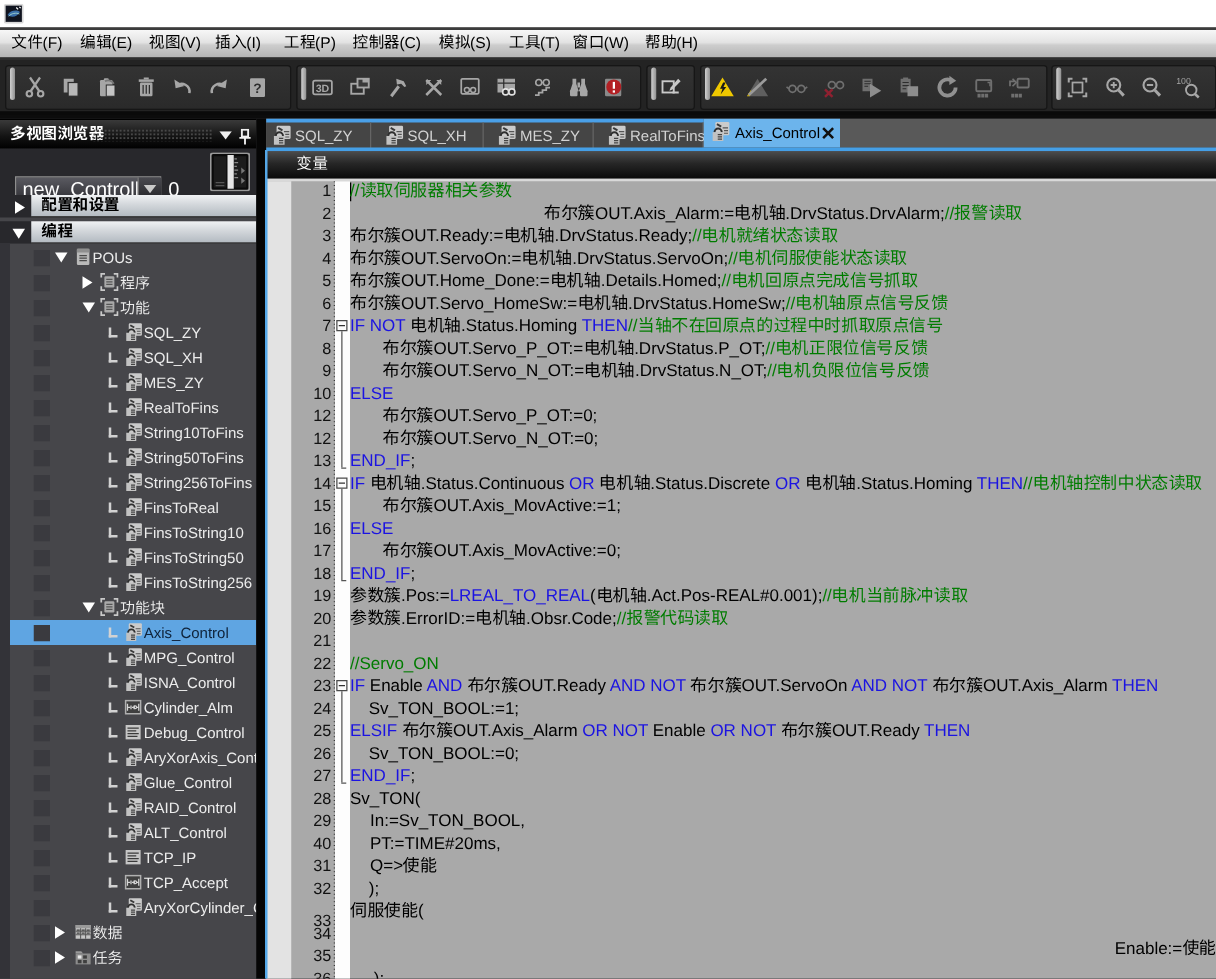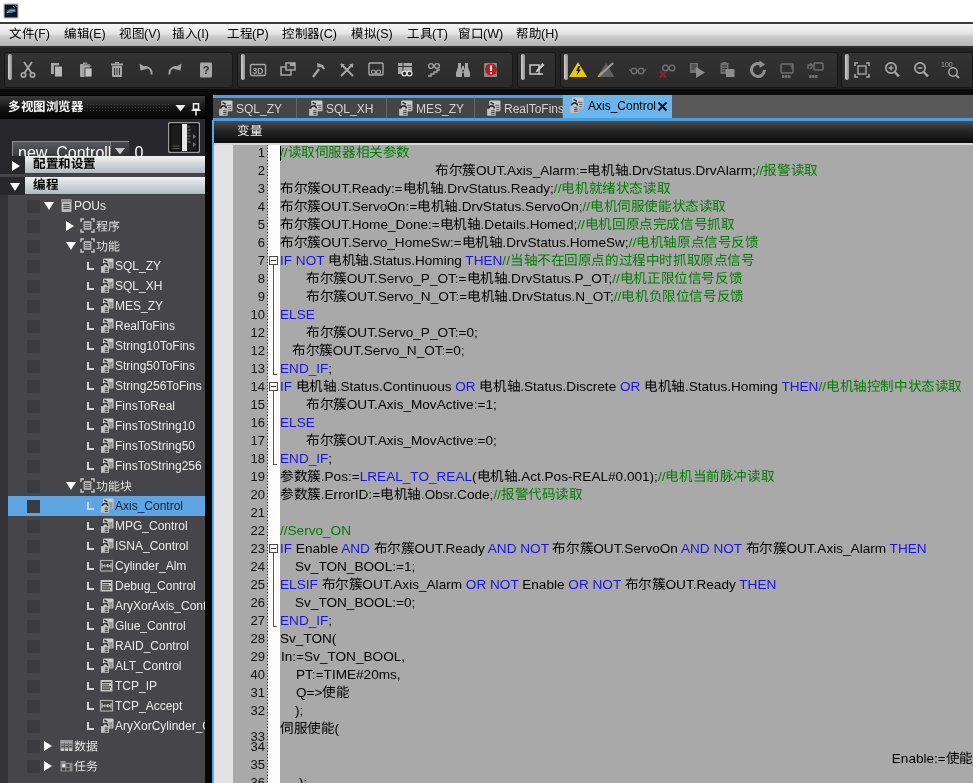--- a/index.html
+++ b/index.html
@@ -1410,21 +1410,21 @@
             <use href="#r9988"></use>
           </svg></span></div>
       <div class="cl" style="top:161px;"><span class="k">ELSE</span></div>
       <div class="cl" style="top:179px;padding-left:26px;"><svg class="cj">
           <use href="#r5e03"></use>
         </svg><svg class="cj">
           <use href="#r5c14"></use>
         </svg><svg class="cj">
           <use href="#r7c07"></use>
         </svg>OUT.Servo_P_OT:=0;</div>
-      <div class="cl" style="top:197px;padding-left:12px;"><svg class="cj">
+      <div class="cl" style="top:197px;padding-left:26px;"><svg class="cj">
           <use href="#r5e03"></use>
         </svg><svg class="cj">
           <use href="#r5c14"></use>
         </svg><svg class="cj">
           <use href="#r7c07"></use>
         </svg>OUT.Servo_N_OT:=0;</div>
       <div class="cl" style="top:215px;"><span class="k">END_IF</span>;</div>
       <div class="cl" style="top:233px;"><span class="k">IF </span><svg class="cj">
           <use href="#r7535"></use>
         </svg><svg class="cj">
@@ -1565,21 +1565,21 @@
         </svg>OUT.Axis_Alarm<span class="k"> OR NOT </span>Enable<span class="k"> OR NOT </span><svg class="cj">
           <use href="#r5e03"></use>
         </svg><svg class="cj">
           <use href="#r5c14"></use>
         </svg><svg class="cj">
           <use href="#r7c07"></use>
         </svg>OUT.Ready<span class="k"> THEN</span></div>
       <div class="cl" style="top:449px;padding-left:15px;">Sv_TON_BOOL:=0;</div>
       <div class="cl" style="top:467px;"><span class="k">END_IF</span>;</div>
       <div class="cl" style="top:485px;">Sv_TON(</div>
-      <div class="cl" style="top:503px;padding-left:1px;">In:=Sv_TON_BOOL,</div>
+      <div class="cl" style="top:503px;padding-left:16px;">In:=Sv_TON_BOOL,</div>
       <div class="cl" style="top:521px;padding-left:16px;">PT:=TIME#20ms,</div>
       <div class="cl" style="top:539px;padding-left:16px;">Q=&gt;<svg class="cj">
           <use href="#r4f7f"></use>
         </svg><svg class="cj">
           <use href="#r80fd"></use>
         </svg></div>
       <div class="cl" style="top:557px;padding-left:15px;">);</div>
       <div class="cl" style="top:575px;"><svg class="cj">
           <use href="#r4f3a"></use>
         </svg><svg class="cj">

